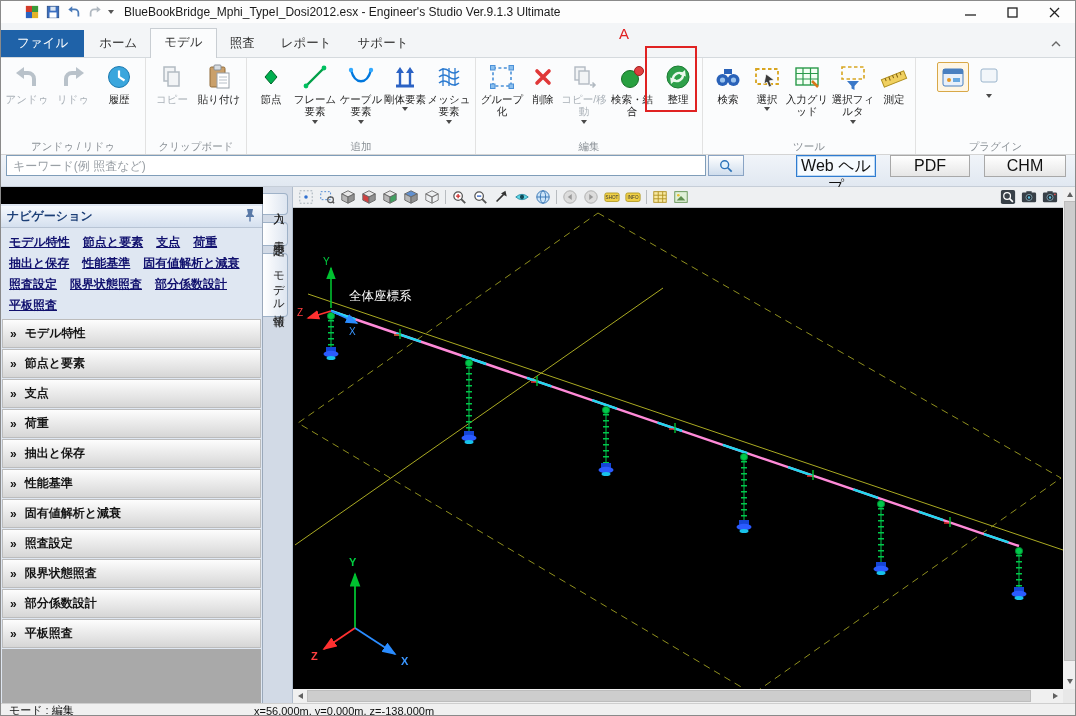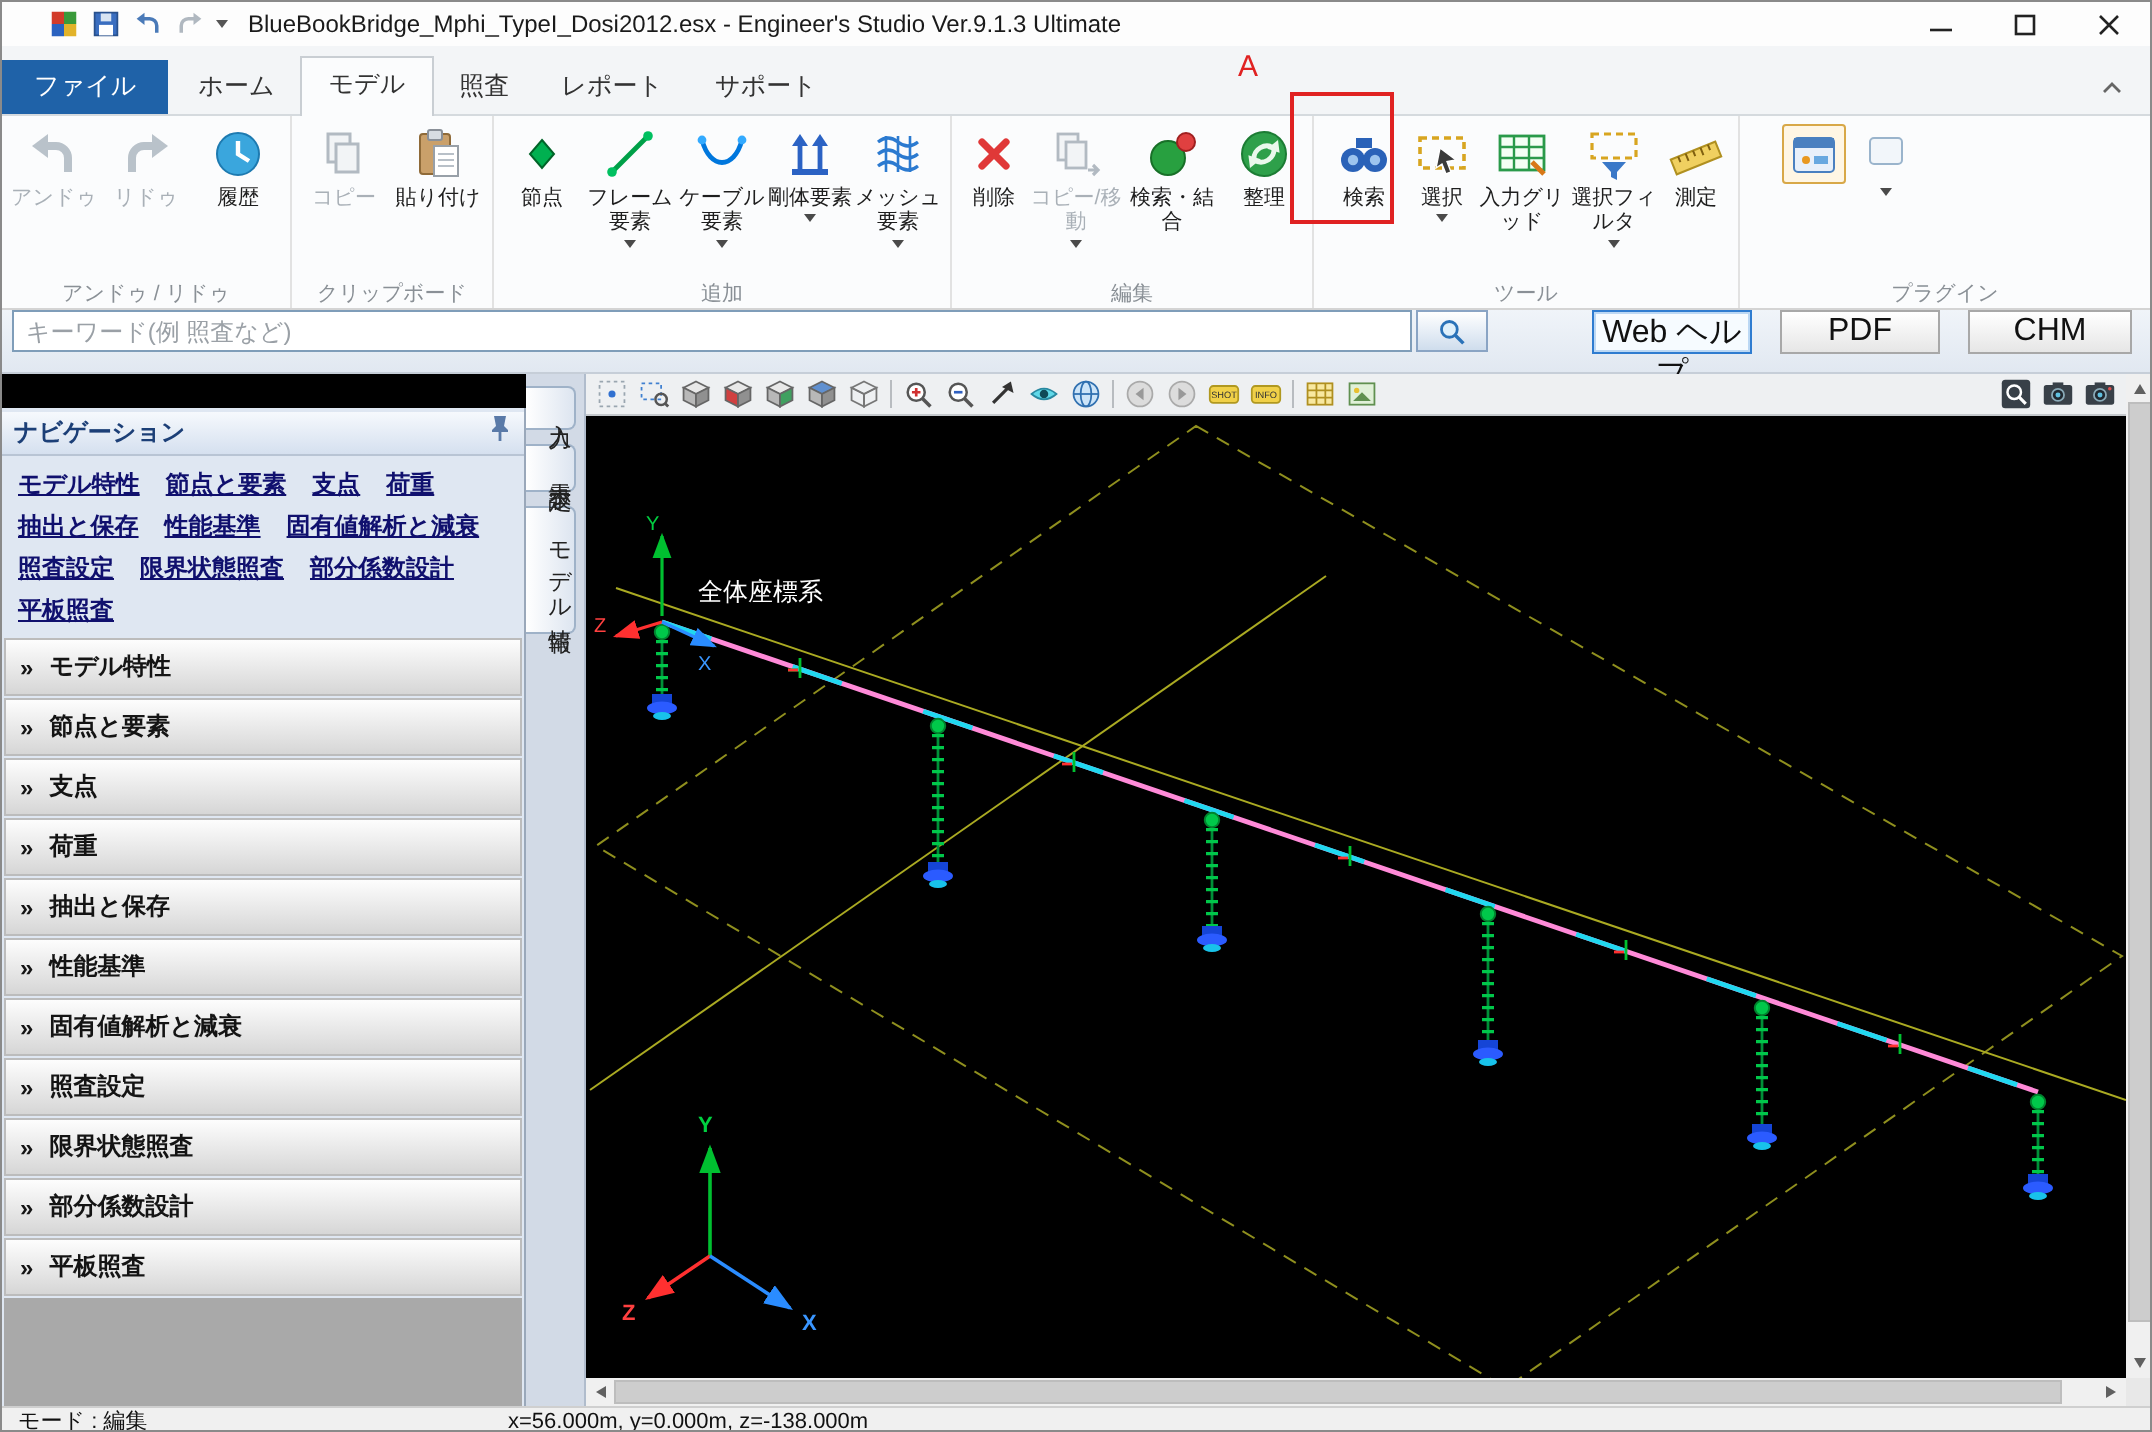--- a/index.html
+++ b/index.html
@@ -275,20 +275,32 @@
             </span>
           <span class="rlabel">メッシュ要素</span>
           <span class="dd"></span>
         </div>
       </div>
       <div class="glabel">追加</div>
     </div>
 
     <div class="rgroup">
       <div class="ritems">
+        <div class="ritem">
+          <span class="ricon">
+              <svg viewBox="0 0 28 28">
+                <rect x="5" y="5" width="18" height="18" fill="none" stroke="#4a90d8" stroke-width="1.6" stroke-dasharray="3 2.4"></rect>
+                <rect x="2.5" y="2.5" width="4.5" height="4.5" fill="#8cc0ee" stroke="#4a90d8"></rect>
+                <rect x="21" y="2.5" width="4.5" height="4.5" fill="#8cc0ee" stroke="#4a90d8"></rect>
+                <rect x="2.5" y="21" width="4.5" height="4.5" fill="#8cc0ee" stroke="#4a90d8"></rect>
+                <rect x="21" y="21" width="4.5" height="4.5" fill="#8cc0ee" stroke="#4a90d8"></rect>
+              </svg>
+            </span>
+          <span class="rlabel">グループ化</span>
+        </div>
         <div class="ritem" style="width:36px">
           <span class="ricon">
               <svg viewBox="0 0 28 28">
                 <path d="M8 8 L20 20 M20 8 L8 20" stroke="#e03838" stroke-width="3.6" stroke-linecap="round"></path>
               </svg>
             </span>
           <span class="rlabel">削除</span>
         </div>
         <div class="ritem disabled">
           <span class="ricon">

